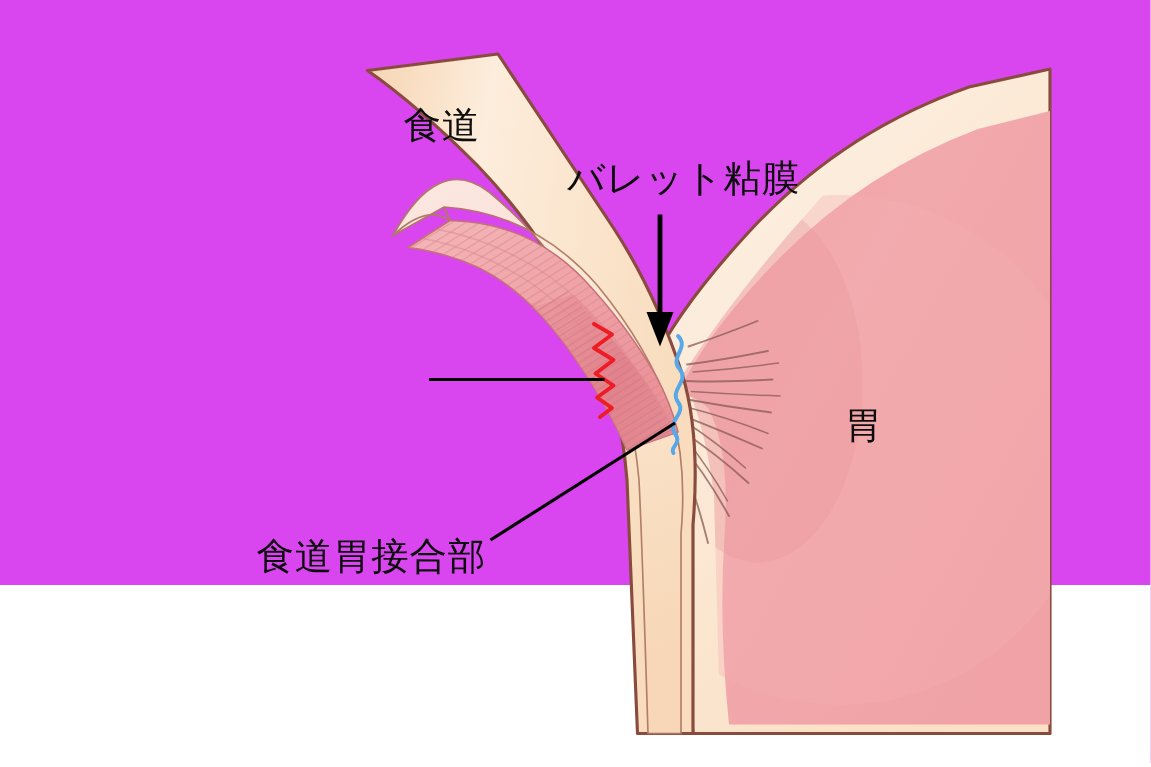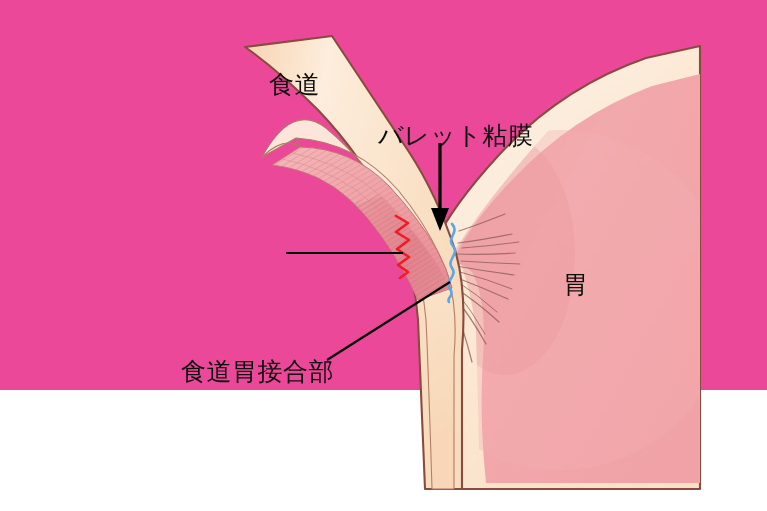--- a/index.html
+++ b/index.html
@@ -10,44 +10,44 @@
   body {
     width: 767px;
     height: 511px;
     overflow: hidden;
     font-family: "Liberation Sans", "DejaVu Sans", sans-serif;
   }
   #figure-root {
     position: relative;
     width: 767px;
     height: 390px;
-    background: #ec4899;
+    background: #d946ef;
   }
   #anatomy-svg {
     position: absolute;
     left: 0;
     top: 0;
     width: 767px;
     height: 511px;
     display: block;
   }
   .diagram-label {
     position: absolute;
     color: #0d0d0d;
     font-family: "Liberation Sans", "DejaVu Sans", sans-serif;
     font-size: 25px;
     line-height: 1.0;
     letter-spacing: 0.5px;
     white-space: nowrap;
     -webkit-font-smoothing: antialiased;
   }
   #label-esophagus { left: 269px; top: 72px; }
-  #label-barrett   { left: 378px; top: 123px; }
+  #label-barrett   { left: 378px; top: 107px; }
   #label-scj       { left: 71px;  top: 239px; }
-  #label-egj       { left: 181px; top: 359px; }
+  #label-egj       { left: 171px; top: 359px; }
   #label-stomach   { left: 563px; top: 272px; }
 </style>
 </head>
 <body>
 
 <div id="figure-root">
 
   <svg id="anatomy-svg" viewBox="0 0 767 511">
     <defs>
       <linearGradient id="gradEsoWall" x1="0" y1="0" x2="1" y2="0.35">

